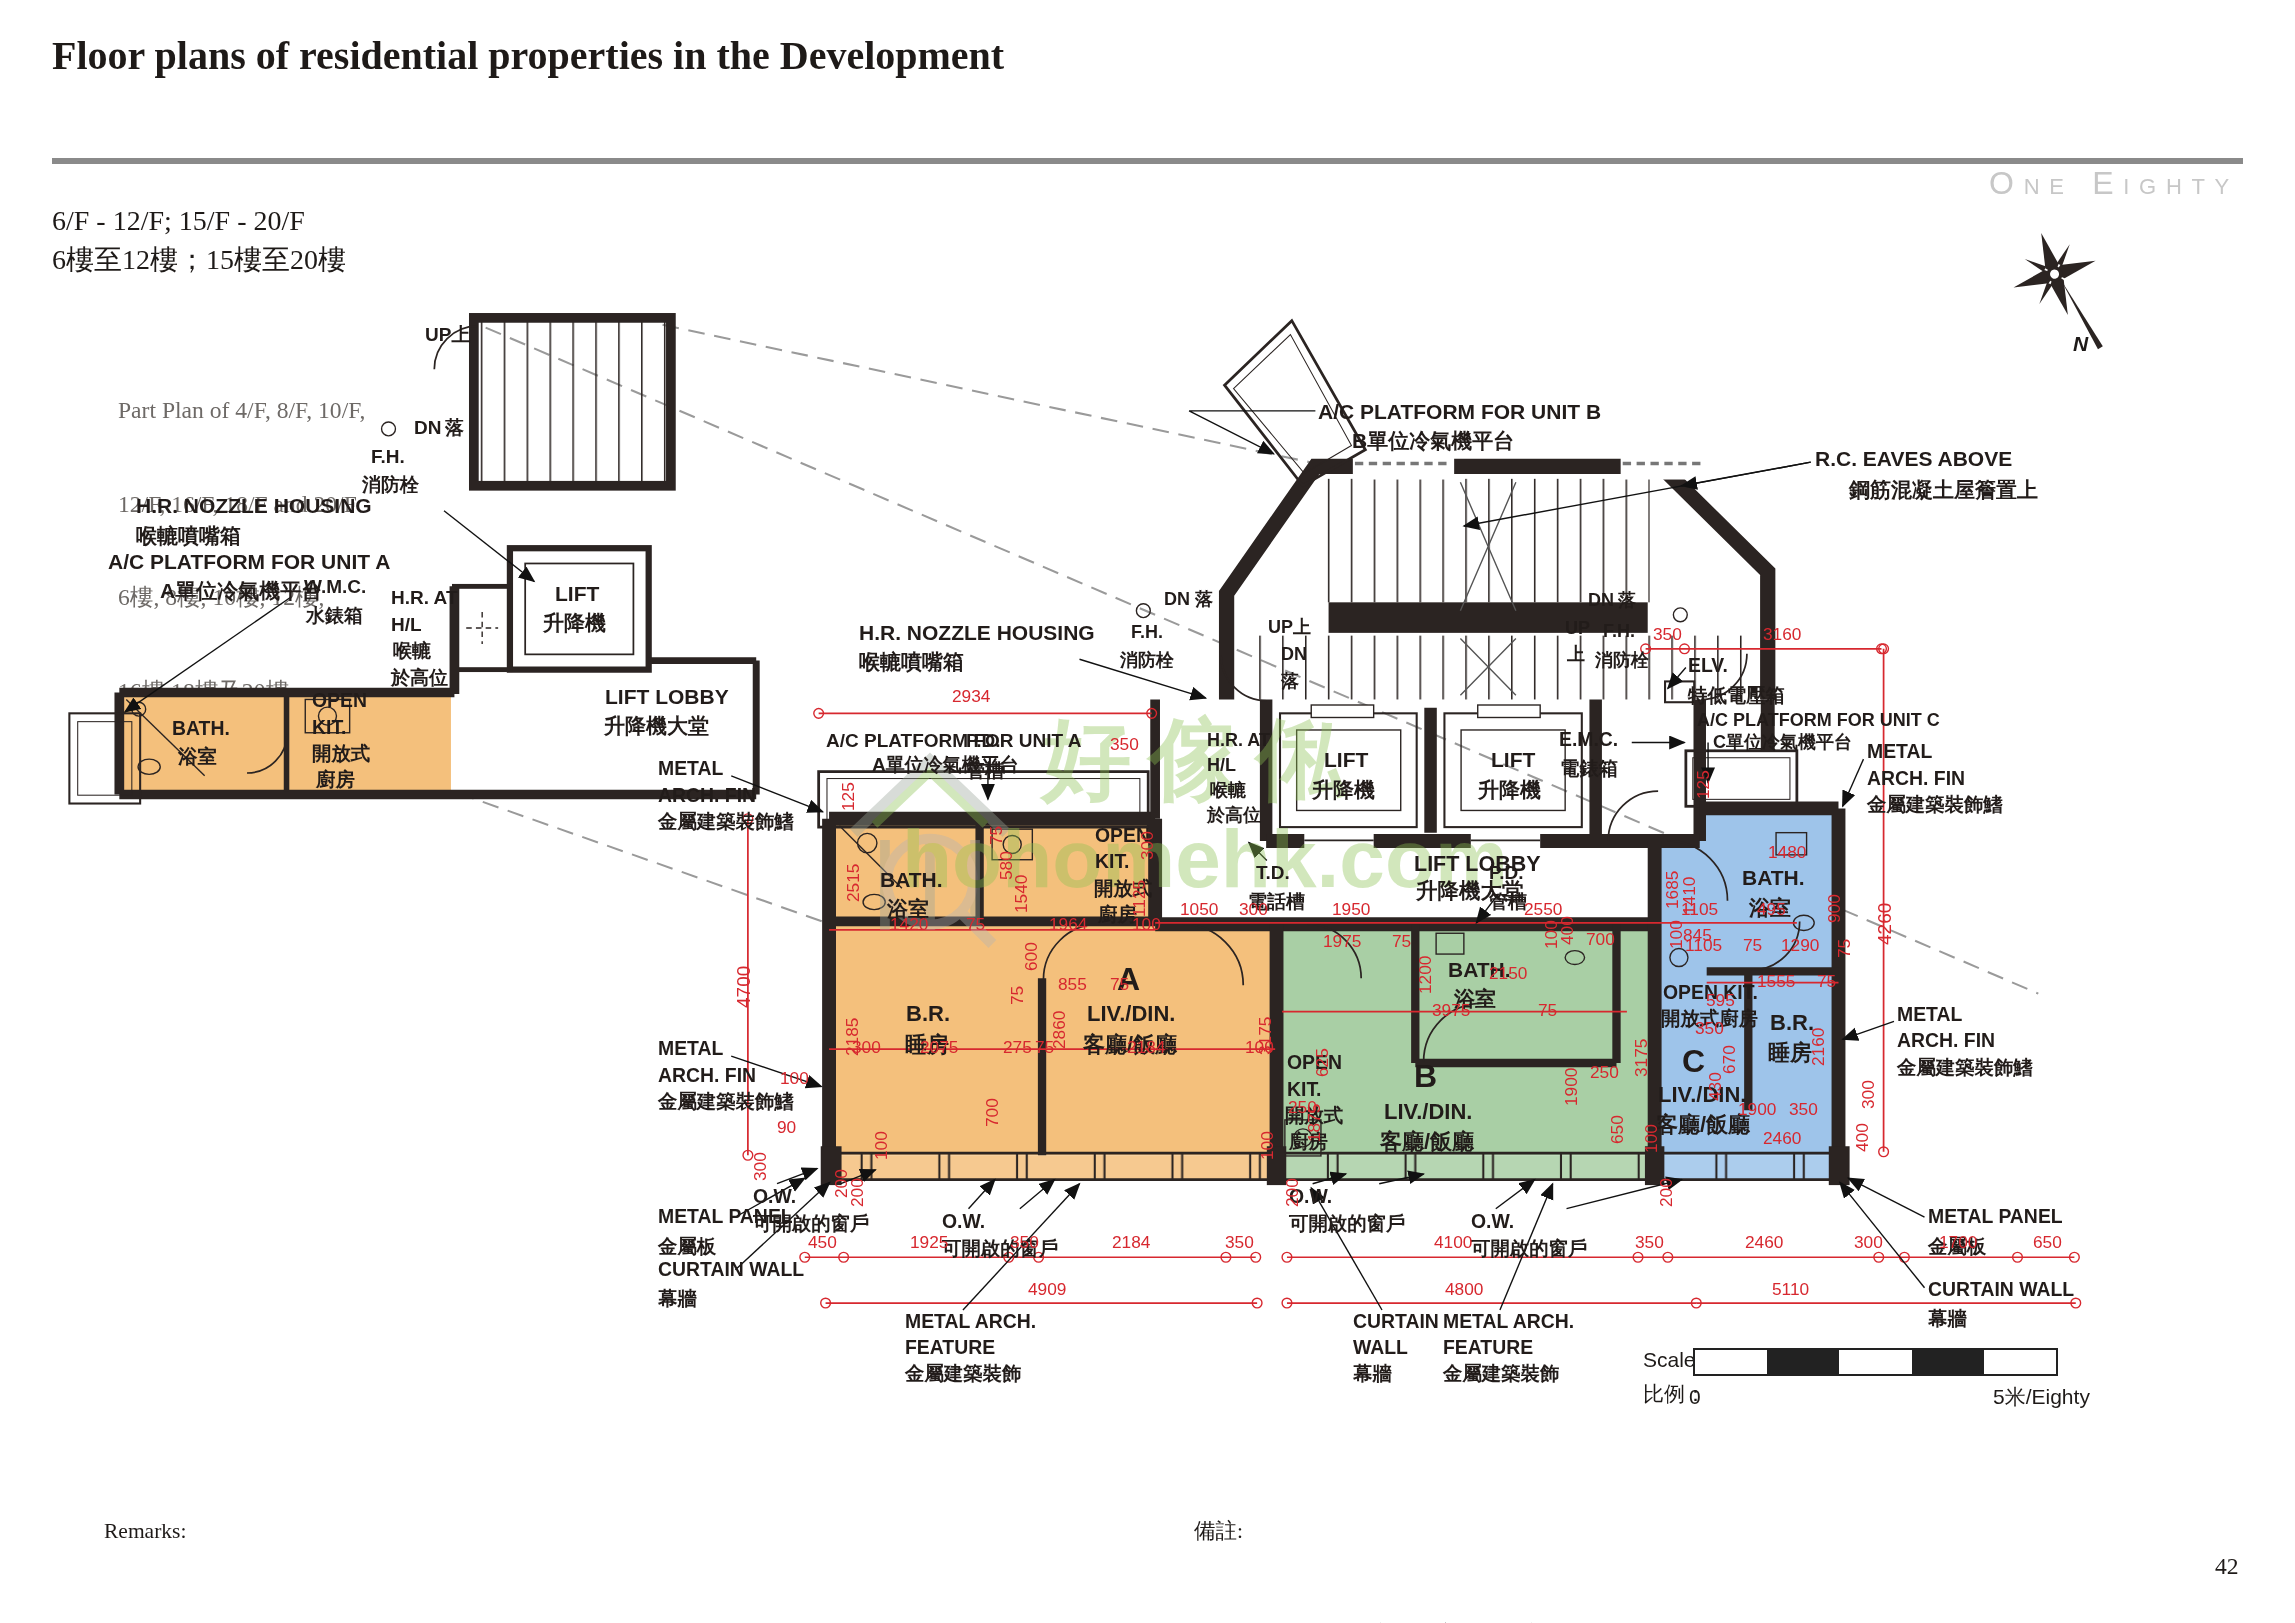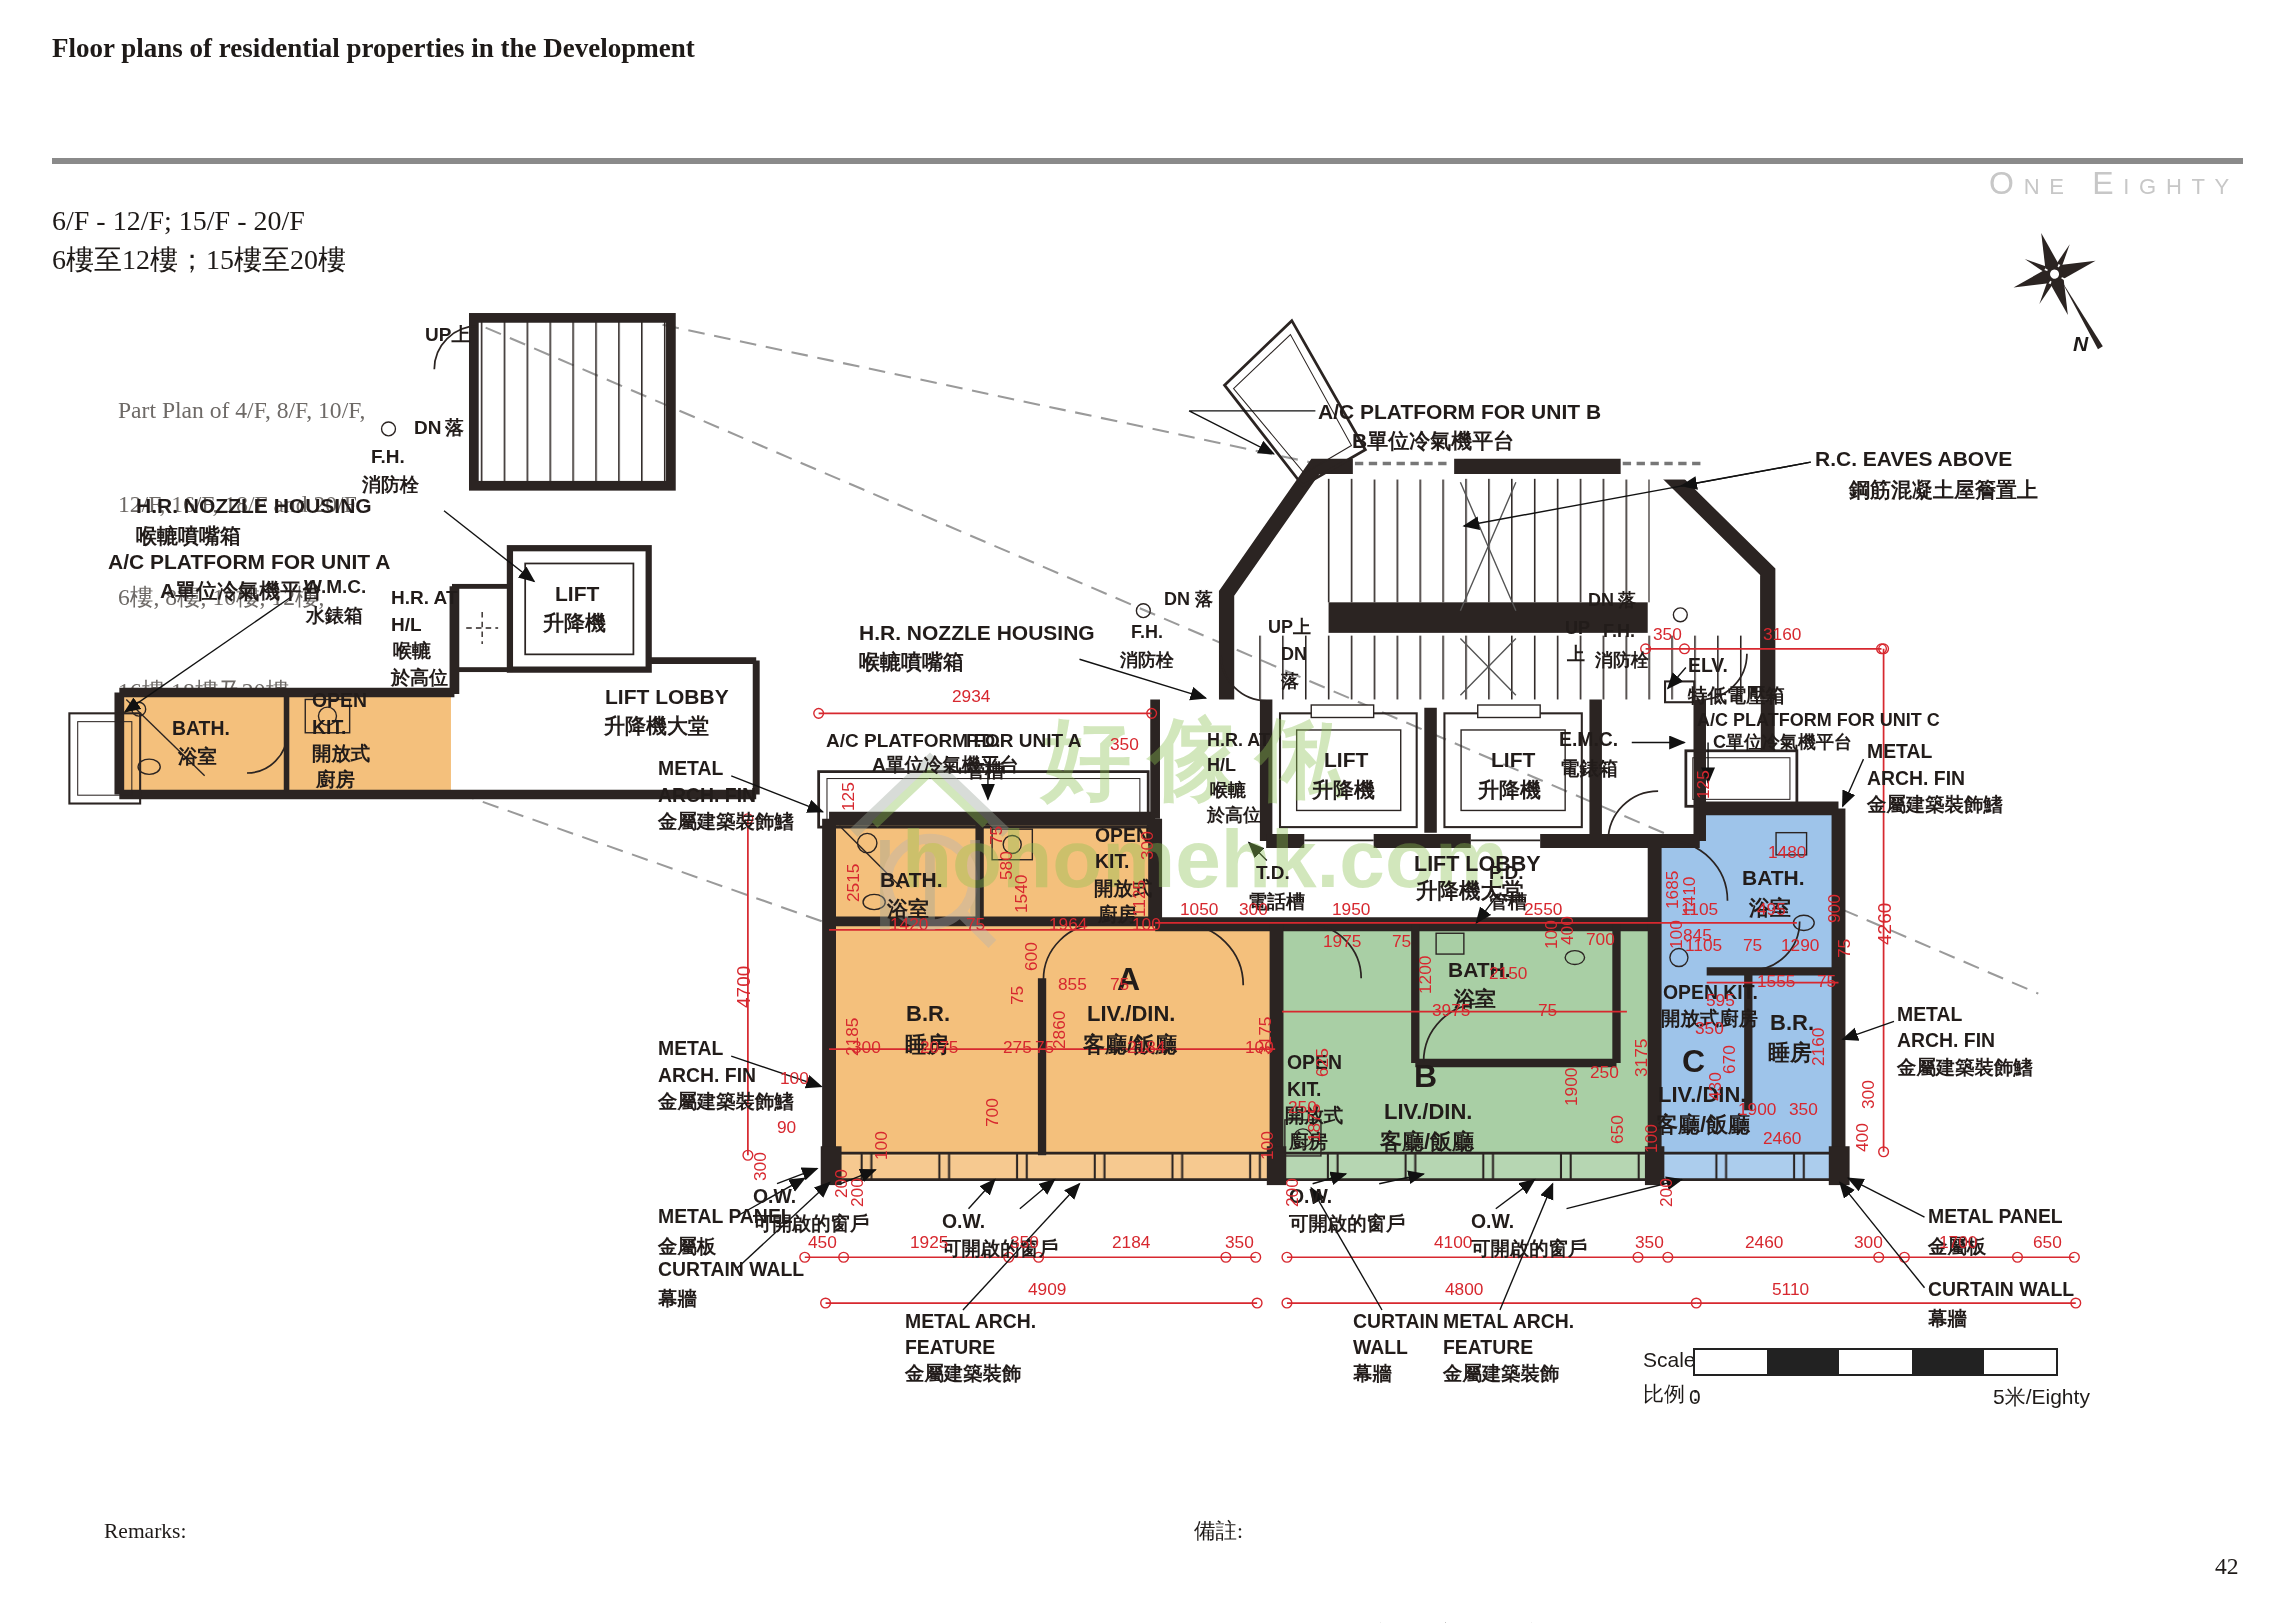--- a/index.html
+++ b/index.html
@@ -1,19 +1,19 @@
 <!DOCTYPE html>
 <html style="font-size:11px"><head>
 <meta charset="utf-8">
 <style>
   html,body{margin:0;padding:0;background:#ffffff;}
   .page{position:relative;width:2295px;height:1623px;background:#fff;overflow:hidden;
         font-family:"Liberation Sans",sans-serif;color:#1e1a18;}
   .abs{position:absolute;white-space:pre;line-height:1.15;}
-  .title-en{font-family:"Liberation Serif",serif;font-weight:bold;font-size:27px;}
+  .title-en{font-family:"Liberation Serif",serif;font-weight:bold;font-size:40px;}
   .title-zh{font-family:"Liberation Serif",serif;font-weight:bold;font-size:30.5px;letter-spacing:4.2px;}
   .rule{position:absolute;background:#8a8a8a;}
   .brand{font-family:"Liberation Sans",sans-serif;font-variant:small-caps;color:#c7c7c7;
          font-size:32px;letter-spacing:9.7px;}
   .floors{font-family:"Liberation Serif",serif;font-size:28px;}
   .pp-cap{font-family:"Liberation Serif",serif;font-size:23.6px;color:#6e6a67;line-height:1.32;}
   .an{position:absolute;white-space:pre;line-height:1;transform-origin:0 0;}
   .an-l{font-family:"Liberation Sans",sans-serif;font-weight:bold;color:#221c1a;}
   .an-d{font-family:"Liberation Sans",sans-serif;font-weight:normal;color:#d7282f;}
   .remark{font-family:"Liberation Serif",serif;font-size:21.5px;color:#1e1a18;line-height:1.6;}

